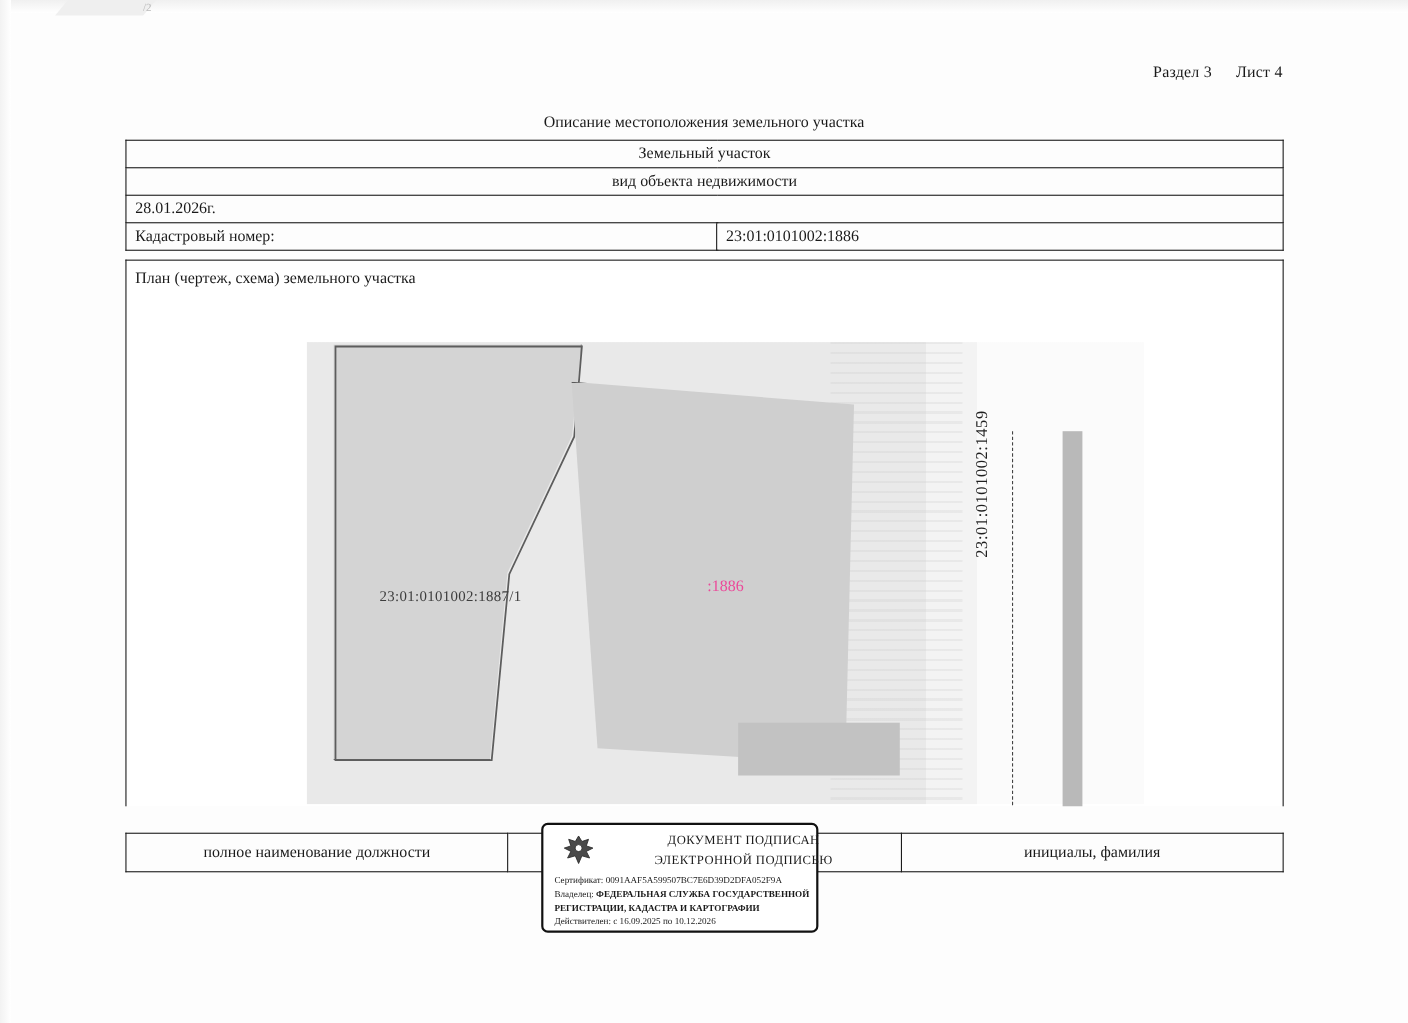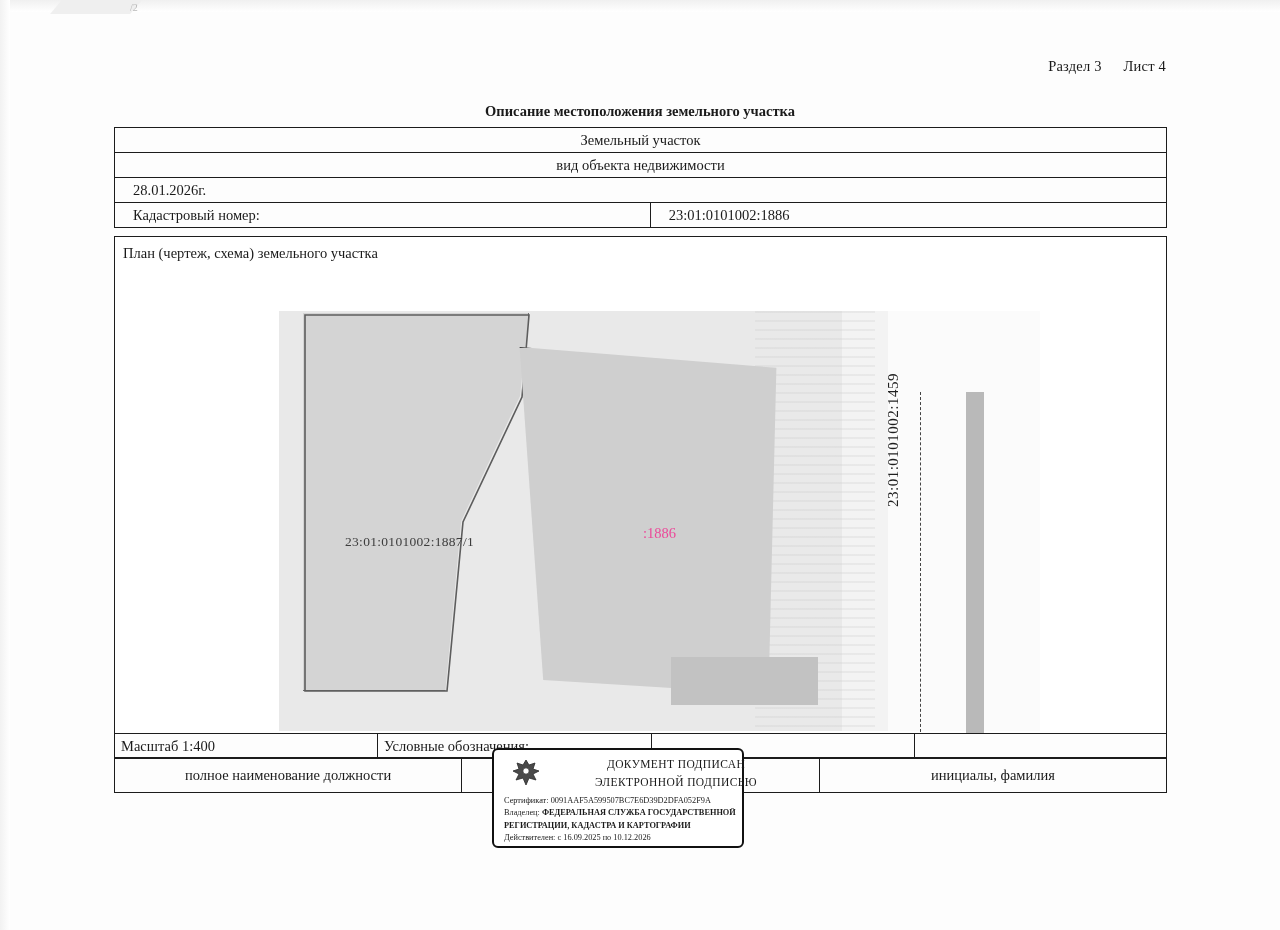--- a/index.html
+++ b/index.html
@@ -62,34 +62,33 @@
     left: 0; right: 0;
     text-align: center;
     font-size: 14.5px;
   }
   .title2 {
     position: absolute;
     top: 103px;
     left: 0; right: 0;
     text-align: center;
     font-size: 14.5px;
-    font-weight: bold;
   }
 
   .tbl {
     position: absolute;
     left: 114px;
     top: 127px;
     width: 1053px;
     border-collapse: collapse;
     font-size: 14.5px;
   }
   .tbl td {
     border: 1px solid #1c1c1c;
-    padding: 2px 18px;
+    padding: 2px 8px;
     height: 20px;
     vertical-align: middle;
   }
   .c { text-align: center; }
   .l { text-align: left; }
 
   
   .plan-wrap {
     position: absolute;
     left: 114px;
@@ -347,30 +346,20 @@
       <div class="shadow-block"></div>
       <div class="dash-line"></div>
       <div class="strip-right"></div>
 
       <div class="cad-left-label">23:01:0101002:1887/1</div>
       <div class="cad-main-label">:1886</div>
       <div class="cad-right-label">23:01:0101002:1459</div>
     </div>
   </div>
 
-  <table class="scale-row">
-    <tbody>
-        <tr>
-      <td class="l" style="width:25%">Масштаб 1:400</td>
-      <td class="l" style="width:26%">Условные обозначения:</td>
-      <td style="width:25%"></td>
-      <td style="width:24%"></td>
-    </tr>
-  </tbody>
-    </table>
 
   <table class="sign-row">
     <tbody>
         <tr>
       <td style="width:33%">полное наименование должности</td>
       <td style="width:34%"></td>
       <td style="width:33%">инициалы, фамилия</td>
     </tr>
   </tbody>
     </table>

